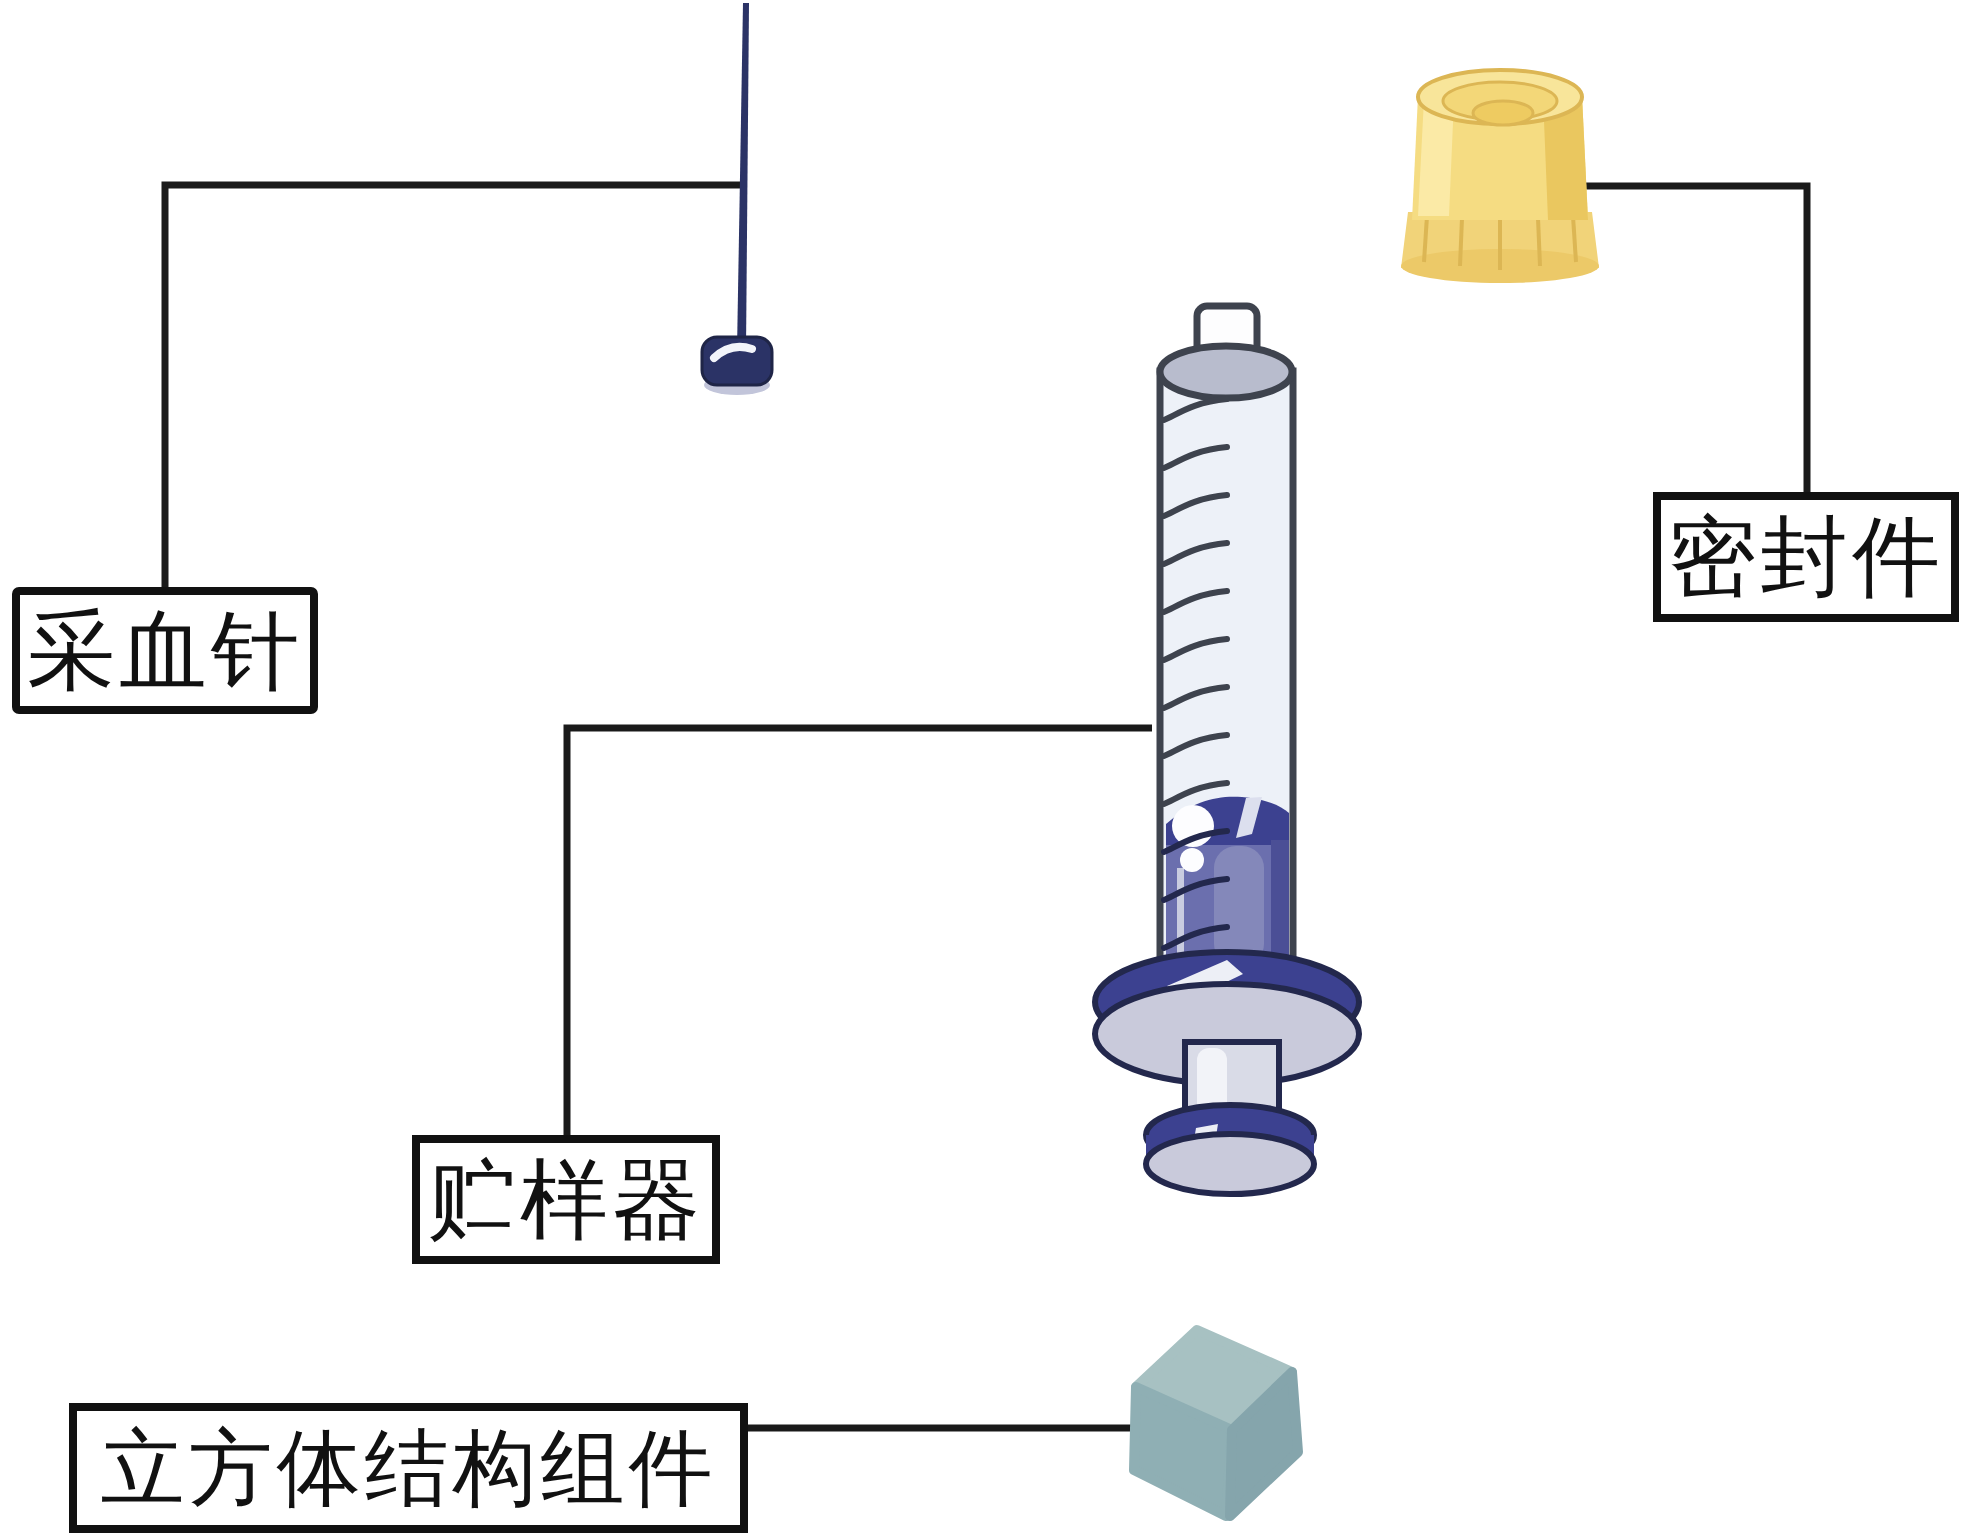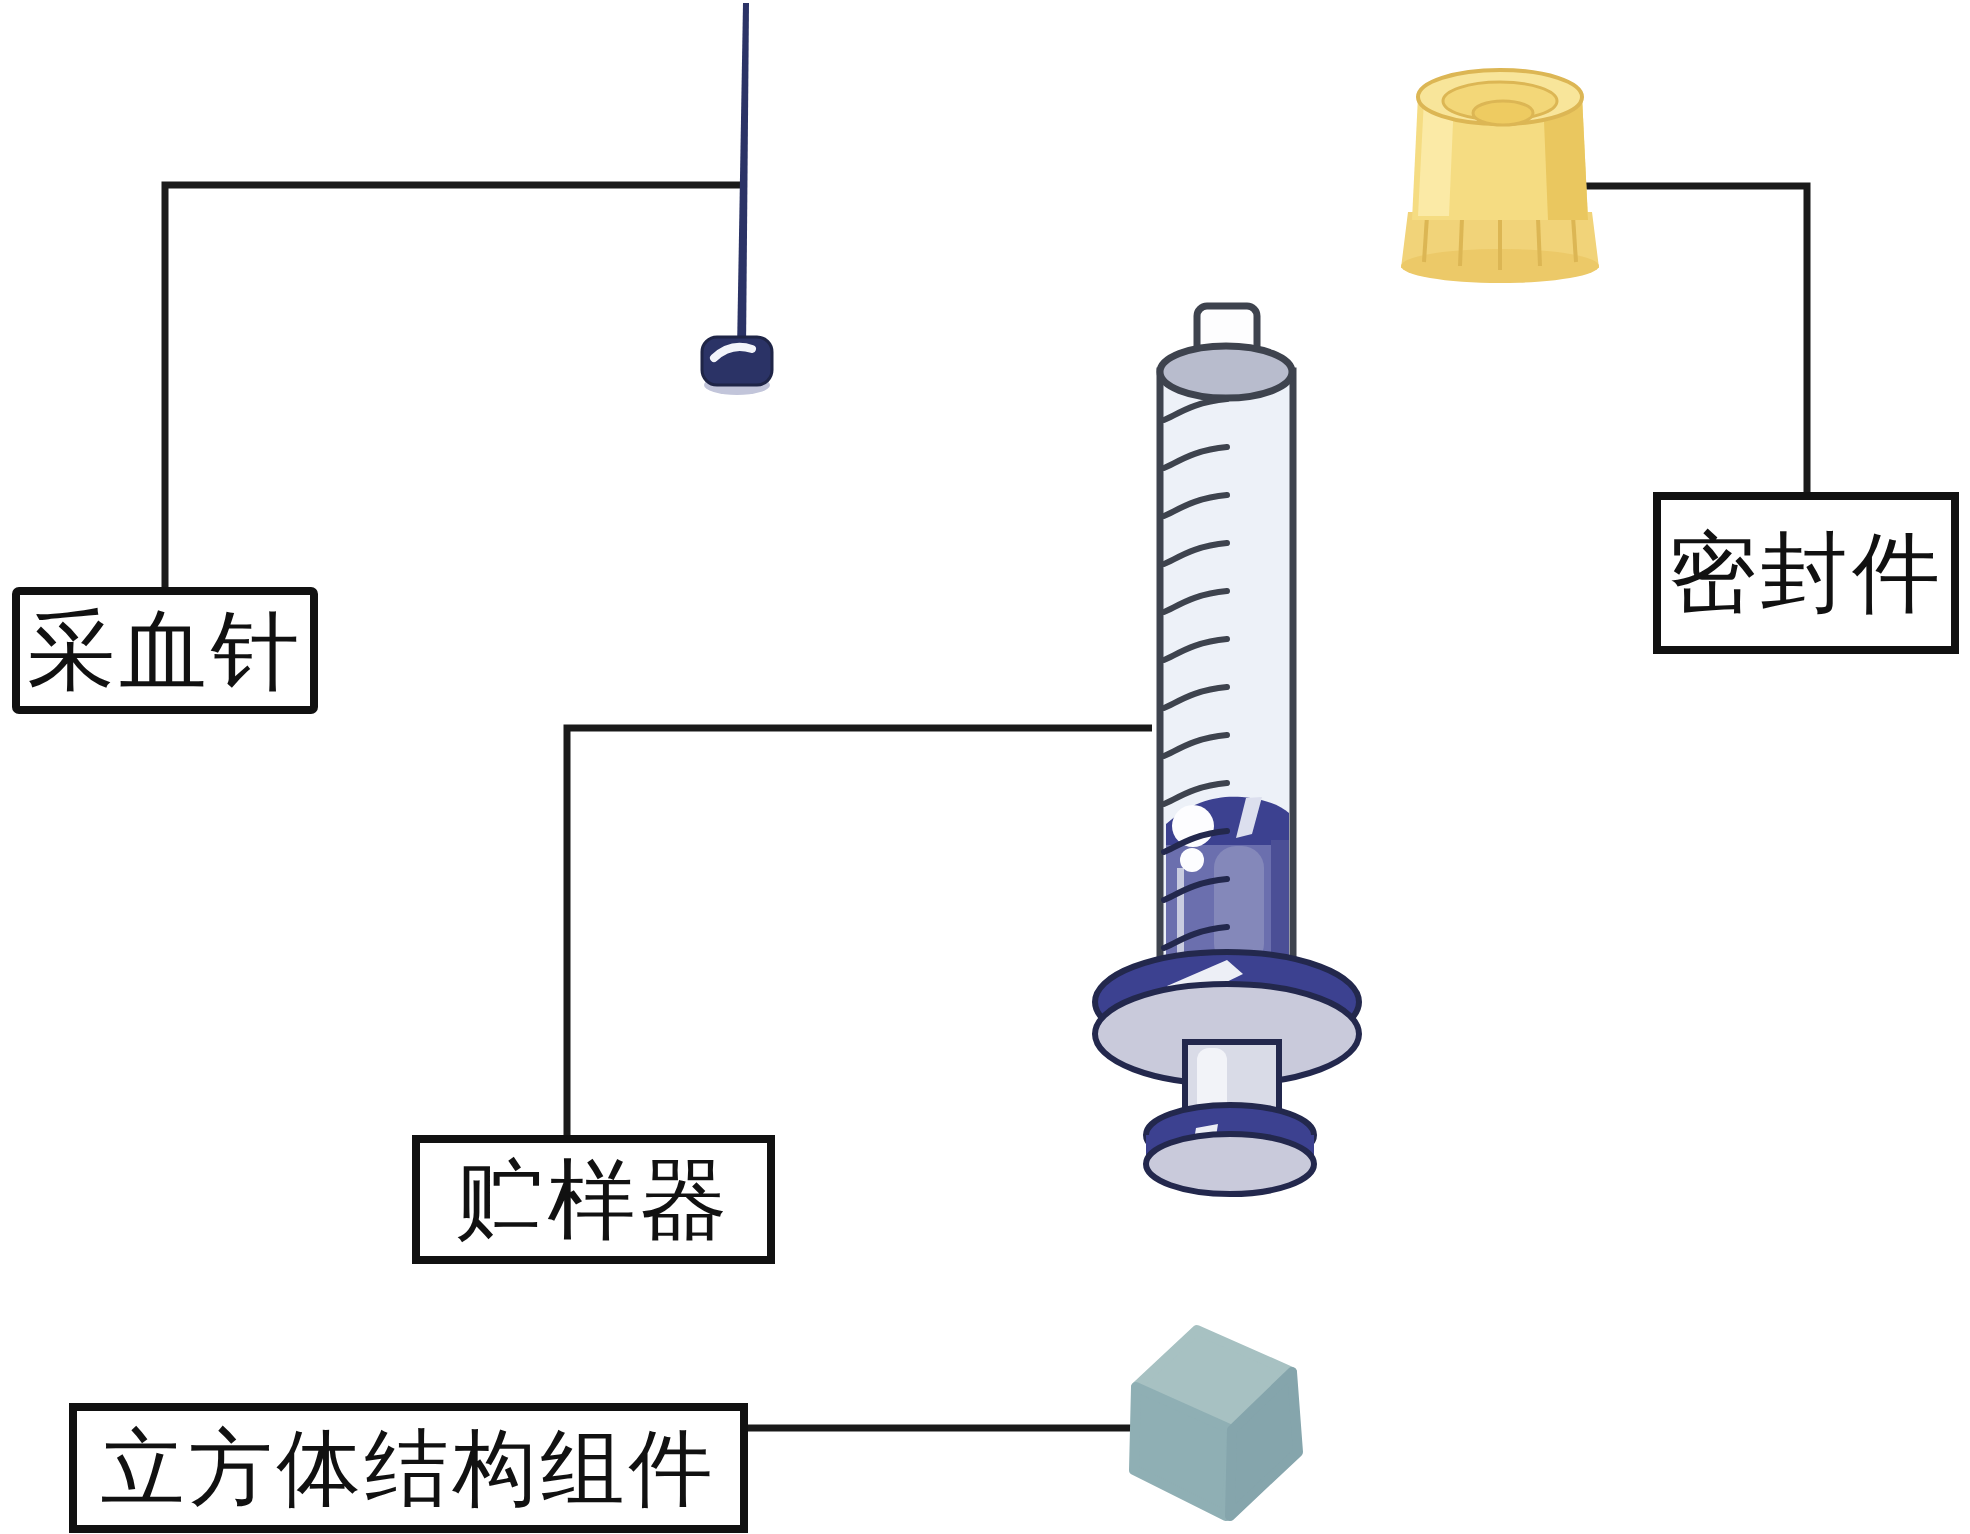--- a/index.html
+++ b/index.html
@@ -8,22 +8,22 @@
     font-family:"Liberation Sans","DejaVu Sans",sans-serif;overflow:hidden;
   }
   #art{position:absolute;left:0;top:0;width:1970px;height:1534px;}
   .label-box{
     position:absolute;background:#ffffff;border:8px solid #111111;
     box-sizing:border-box;display:flex;align-items:center;justify-content:center;
     color:#111111;white-space:nowrap;z-index:5;
   }
   .label-text{letter-spacing:4px;line-height:1;}
   #label-needle   {left:12px;  top:587px;  width:306px; height:127px; font-size:88px;border-radius:7px;}
-  #label-seal     {left:1653px;top:492px;  width:306px; height:162px; font-size:88px;}
-  #label-reservoir{left:412px; top:1135px; width:363px; height:129px; font-size:88px;}
+  #label-seal     {left:1653px;top:492px;  width:306px; height:130px; font-size:88px;}
+  #label-reservoir{left:412px; top:1135px; width:308px; height:129px; font-size:88px;}
   #label-cube     {left:69px;  top:1403px; width:679px; height:130px; font-size:84px;}
 </style>
 </head>
 <body>
 
 <svg id="art" viewBox="0 0 1970 1534">
 
   <g fill="none" stroke-width="7">
     <polyline points="165,587 165,185 741,185" stroke="#1a1a1a"></polyline>
     <polyline points="1568,186 1807,186 1807,492" stroke="#1a1a1a"></polyline>

